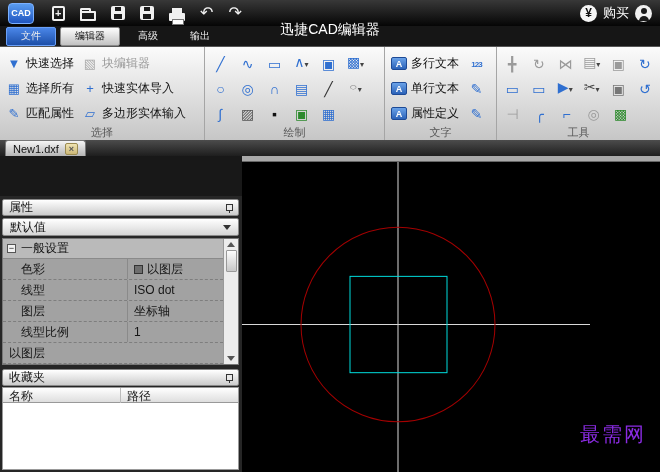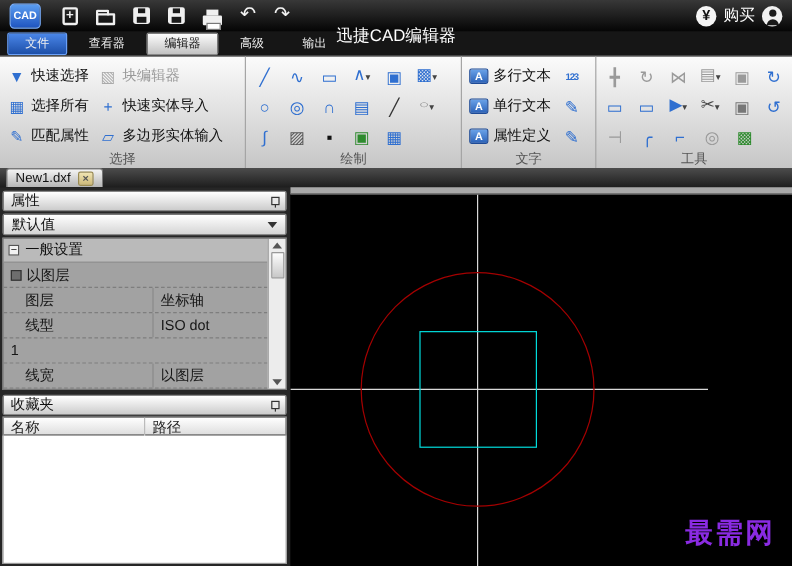--- a/index.html
+++ b/index.html
@@ -74,21 +74,21 @@
   .tab { height:16px; display:flex; align-items:center; gap:6px; padding:0 7px;
     background:linear-gradient(#f5f5f5,#b5b5b5); border:1px solid #777; border-bottom:none;
     border-radius:3px 3px 0 0; font-size:11px; color:#111; }
   .tab-close { width:13px; height:12px; background:linear-gradient(#f0e4b2,#ccb878);
     border:1px solid #9a8a50; border-radius:2px; font-size:9px; line-height:10px;
     text-align:center; color:#555; font-weight:bold; }
 
   
   .main { flex:1; display:flex; background:#181818; min-height:0; }
   .left { width:242px; flex:0 0 242px; padding:3px 3px 2px 2px; display:flex; flex-direction:column;
-    background:#262626; }
+    background:#262626;margin-top:40px; }
   .panel-header { height:17px; flex:0 0 17px; background:linear-gradient(#ffffff,#cccccc);
     border:1px solid #888; border-radius:2px; display:flex; align-items:center;
     justify-content:space-between; padding:0 6px; font-size:12px; color:#111; }
   .pin { width:7px; height:8px; position:relative; display:inline-block; }
   .pin::before { content:""; position:absolute; top:0; left:1px; width:5px; height:5px;
     background:#e8e8e8; border:1px solid #333; }
   .pin::after { content:""; position:absolute; top:6px; left:3.5px; width:1px; height:3px; background:#333; }
   .dropdown { height:18px; flex:0 0 18px; margin-top:2px; background:linear-gradient(#ffffff,#d5d5d5);
     border:1px solid #888; border-radius:2px; display:flex; align-items:center;
     justify-content:space-between; padding:0 7px; font-size:12px; color:#111; }
@@ -117,21 +117,21 @@
   .fav-cols { height:16px; flex:0 0 16px; margin-top:1px; background:linear-gradient(#ffffff,#dedede);
     border:1px solid #999; display:flex; align-items:flex-start; font-size:12px; color:#222; }
   .fav-col1 { width:118px; padding-left:6px; border-right:1px solid #bbb; }
   .fav-col2 { padding-left:6px; }
   .fav-list { flex:1; background:#fff; border:1px solid #999; border-top:none; }
 
   
   .canvas { flex:1; position:relative; background:#000; display:flex; flex-direction:column; min-width:0; }
   .canvas-strip { height:6px; flex:0 0 6px; background:#a9a9a9; border-bottom:1px solid #666; }
   .canvas svg { flex:1; display:block; }
-  .watermark { position:absolute; right:14px; bottom:12px; font-size:23px; font-weight:bold;
+  .watermark { position:absolute; right:14px; bottom:24px; font-size:20px; font-weight:normal;
     letter-spacing:2px; font-family:"Liberation Serif","DejaVu Serif",serif; }
 </style>
 </head>
 <body>
 
 <div class="app">
 
   <div class="titlebar">
     <div class="logo">CAD</div>
     <div class="tb-icons" id="tb-icons">
@@ -146,21 +146,20 @@
     <div class="tb-title">迅捷CAD编辑器</div>
     <div class="tb-right">
       <span class="yen-icon">¥</span>
       <span>购买</span>
       <span class="person-icon"></span>
     </div>
   </div>
 
   <div class="menubar" id="menubar">
       <div class="menu-item accent">文件</div>
-      <div class="menu-item">查看器</div>
       <div class="menu-item selected">编辑器</div>
       <div class="menu-item">高级</div>
       <div class="menu-item">输出</div>
     </div>
 
   <div class="ribbon" id="ribbon">
       <div class="rgroup">
         <div class="rb-cols">
           <div class="rb-col">
             <div class="rb">
@@ -295,44 +294,45 @@
         <span>默认值</span>
         <span class="caret"></span>
       </div>
       <div class="prop-grid">
         <div class="pg-inner" id="pg-inner">
             <div class="pg-section">
               <span class="pg-minus">−</span>
               <span>一般设置</span>
             </div>
             <div class="pg-row">
+              <div class="pg-label">色彩</div>
               <div class="pg-value">
                 <span class="swatch"></span>
                 <span>以图层</span>
               </div>
             </div>
             <div class="pg-row">
+              <div class="pg-label">线型</div>
+              <div class="pg-value">
+                <span>ISO dot</span>
+              </div>
+            </div>
+            <div class="pg-row">
               <div class="pg-label">图层</div>
               <div class="pg-value">
                 <span>坐标轴</span>
               </div>
             </div>
             <div class="pg-row">
-              <div class="pg-label">线型</div>
-              <div class="pg-value">
-                <span>ISO dot</span>
-              </div>
-            </div>
-            <div class="pg-row">
+              <div class="pg-label">线型比例</div>
               <div class="pg-value">
                 <span>1</span>
               </div>
             </div>
             <div class="pg-row">
-              <div class="pg-label">线宽</div>
               <div class="pg-value">
                 <span>以图层</span>
               </div>
             </div>
           </div>
         <div class="pg-scroll">
           <span class="arr-up"></span>
           <span class="pg-thumb"></span>
           <span class="arr-dn"></span>
         </div>

